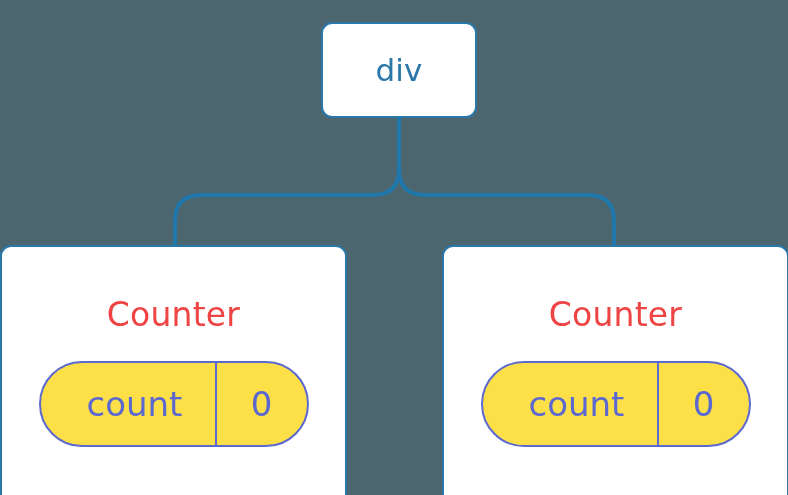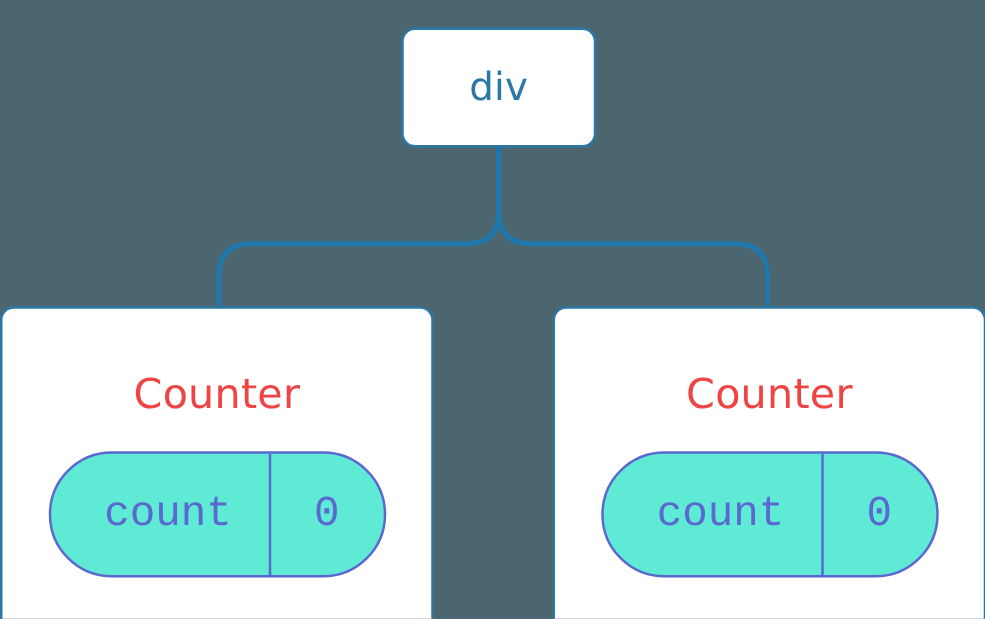--- a/index.html
+++ b/index.html
@@ -72,26 +72,25 @@
   
   .pill-wrap {
     display: flex;
     justify-content: center;
     margin-top: 30px;
   }
   .pill {
     position: relative;
     display: flex;
     align-items: stretch;
-    height: 101px;
+    height: 86px;
     border: 2px solid #5a68d0;
     border-radius: 52px;
     box-sizing: border-box;
-    background: #5eead4;
-    font-family: Liberation Mono, monospace;
+    background: #fde047;
   }
   .pill-key {
     display: flex;
     align-items: center;
     justify-content: center;
     width: 174px;
     box-sizing: border-box;
     padding-left: 14px;
   }
   .pill-divider {

